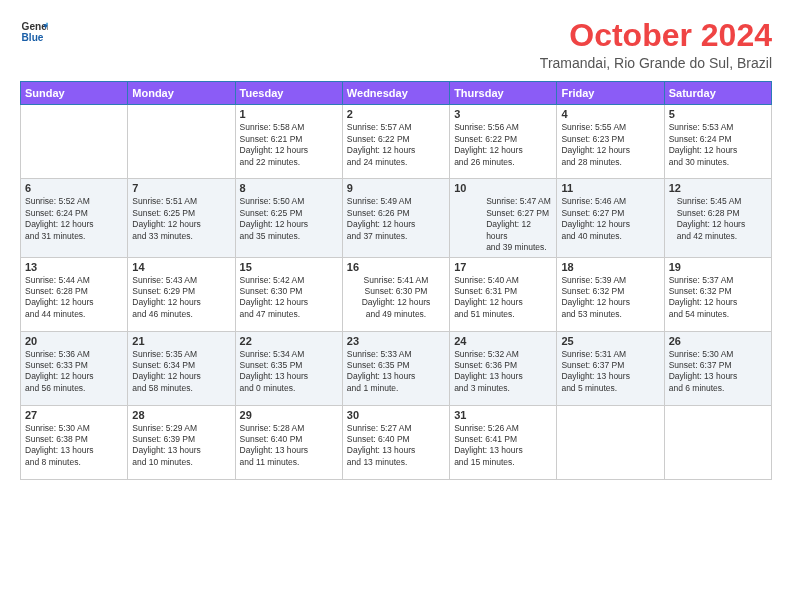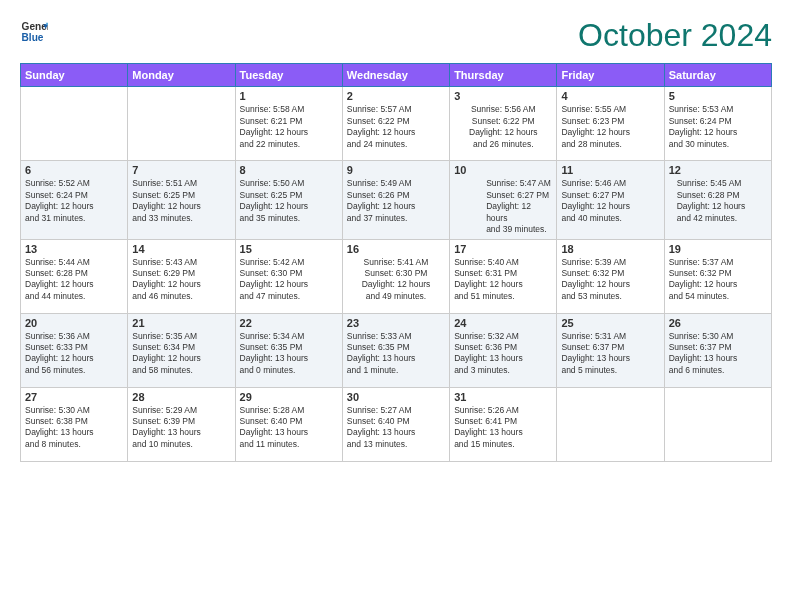--- a/index.html
+++ b/index.html
@@ -30,22 +30,22 @@
     .logo-icon {
       width: 28px;
       height: 28px;
       margin-right: 2px;
     }
     .title-block {
       text-align: right;
     }
     .month-title {
       font-size: 32px;
-      font-weight: normal;
-      color: #0f766e;
+      font-weight: bold;
+      color: #ef4444;
       line-height: 1.1;
     }
     .location {
       font-size: 14px;
       color: #555;
       margin-top: 2px;
     }
     table {
       width: 100%;
       border-collapse: collapse;
@@ -99,20 +99,21 @@
     <div class="logo">
       <svg class="logo-icon" viewBox="0 0 36 36">
         <text x="2" y="16" font-size="13" font-weight="bold" fill="#333" font-family="Arial">General</text>
         <text x="2" y="29" font-size="13" font-weight="bold" fill="#1a5fa8" font-family="Arial">Blue</text>
         <polygon points="30,8 36,8 33,14" fill="#1a5fa8"></polygon>
         <polygon points="33,6 37,6 35,10" fill="#5aabdd"></polygon>
       </svg>
     </div>
     <div class="title-block">
       <div class="month-title">October 2024</div>
+      <div class="location">Tramandai, Rio Grande do Sul, Brazil</div>
     </div>
   </div>
 
   <table>
     <thead>
       <tr>
         <th>Sunday</th>
         <th>Monday</th>
         <th>Tuesday</th>
         <th>Wednesday</th>
@@ -134,21 +135,21 @@
           </td>
           <td>
             <span class="day-num">2</span>
             <div class="cell-text" style="white-space: pre-line;">Sunrise: 5:57 AM
 Sunset: 6:22 PM
 Daylight: 12 hours
 and 24 minutes.</div>
           </td>
           <td>
             <span class="day-num">3</span>
-            <div class="cell-text" style="white-space: pre-line; text-align: center;">Sunrise: 5:56 AM
+            <div class="cell-text" style="white-space: pre-line;">Sunrise: 5:56 AM
 Sunset: 6:22 PM
 Daylight: 12 hours
 and 26 minutes.</div>
           </td>
           <td>
             <span class="day-num">4</span>
             <div class="cell-text" style="white-space: pre-line;">Sunrise: 5:55 AM
 Sunset: 6:23 PM
 Daylight: 12 hours
 and 28 minutes.</div>

